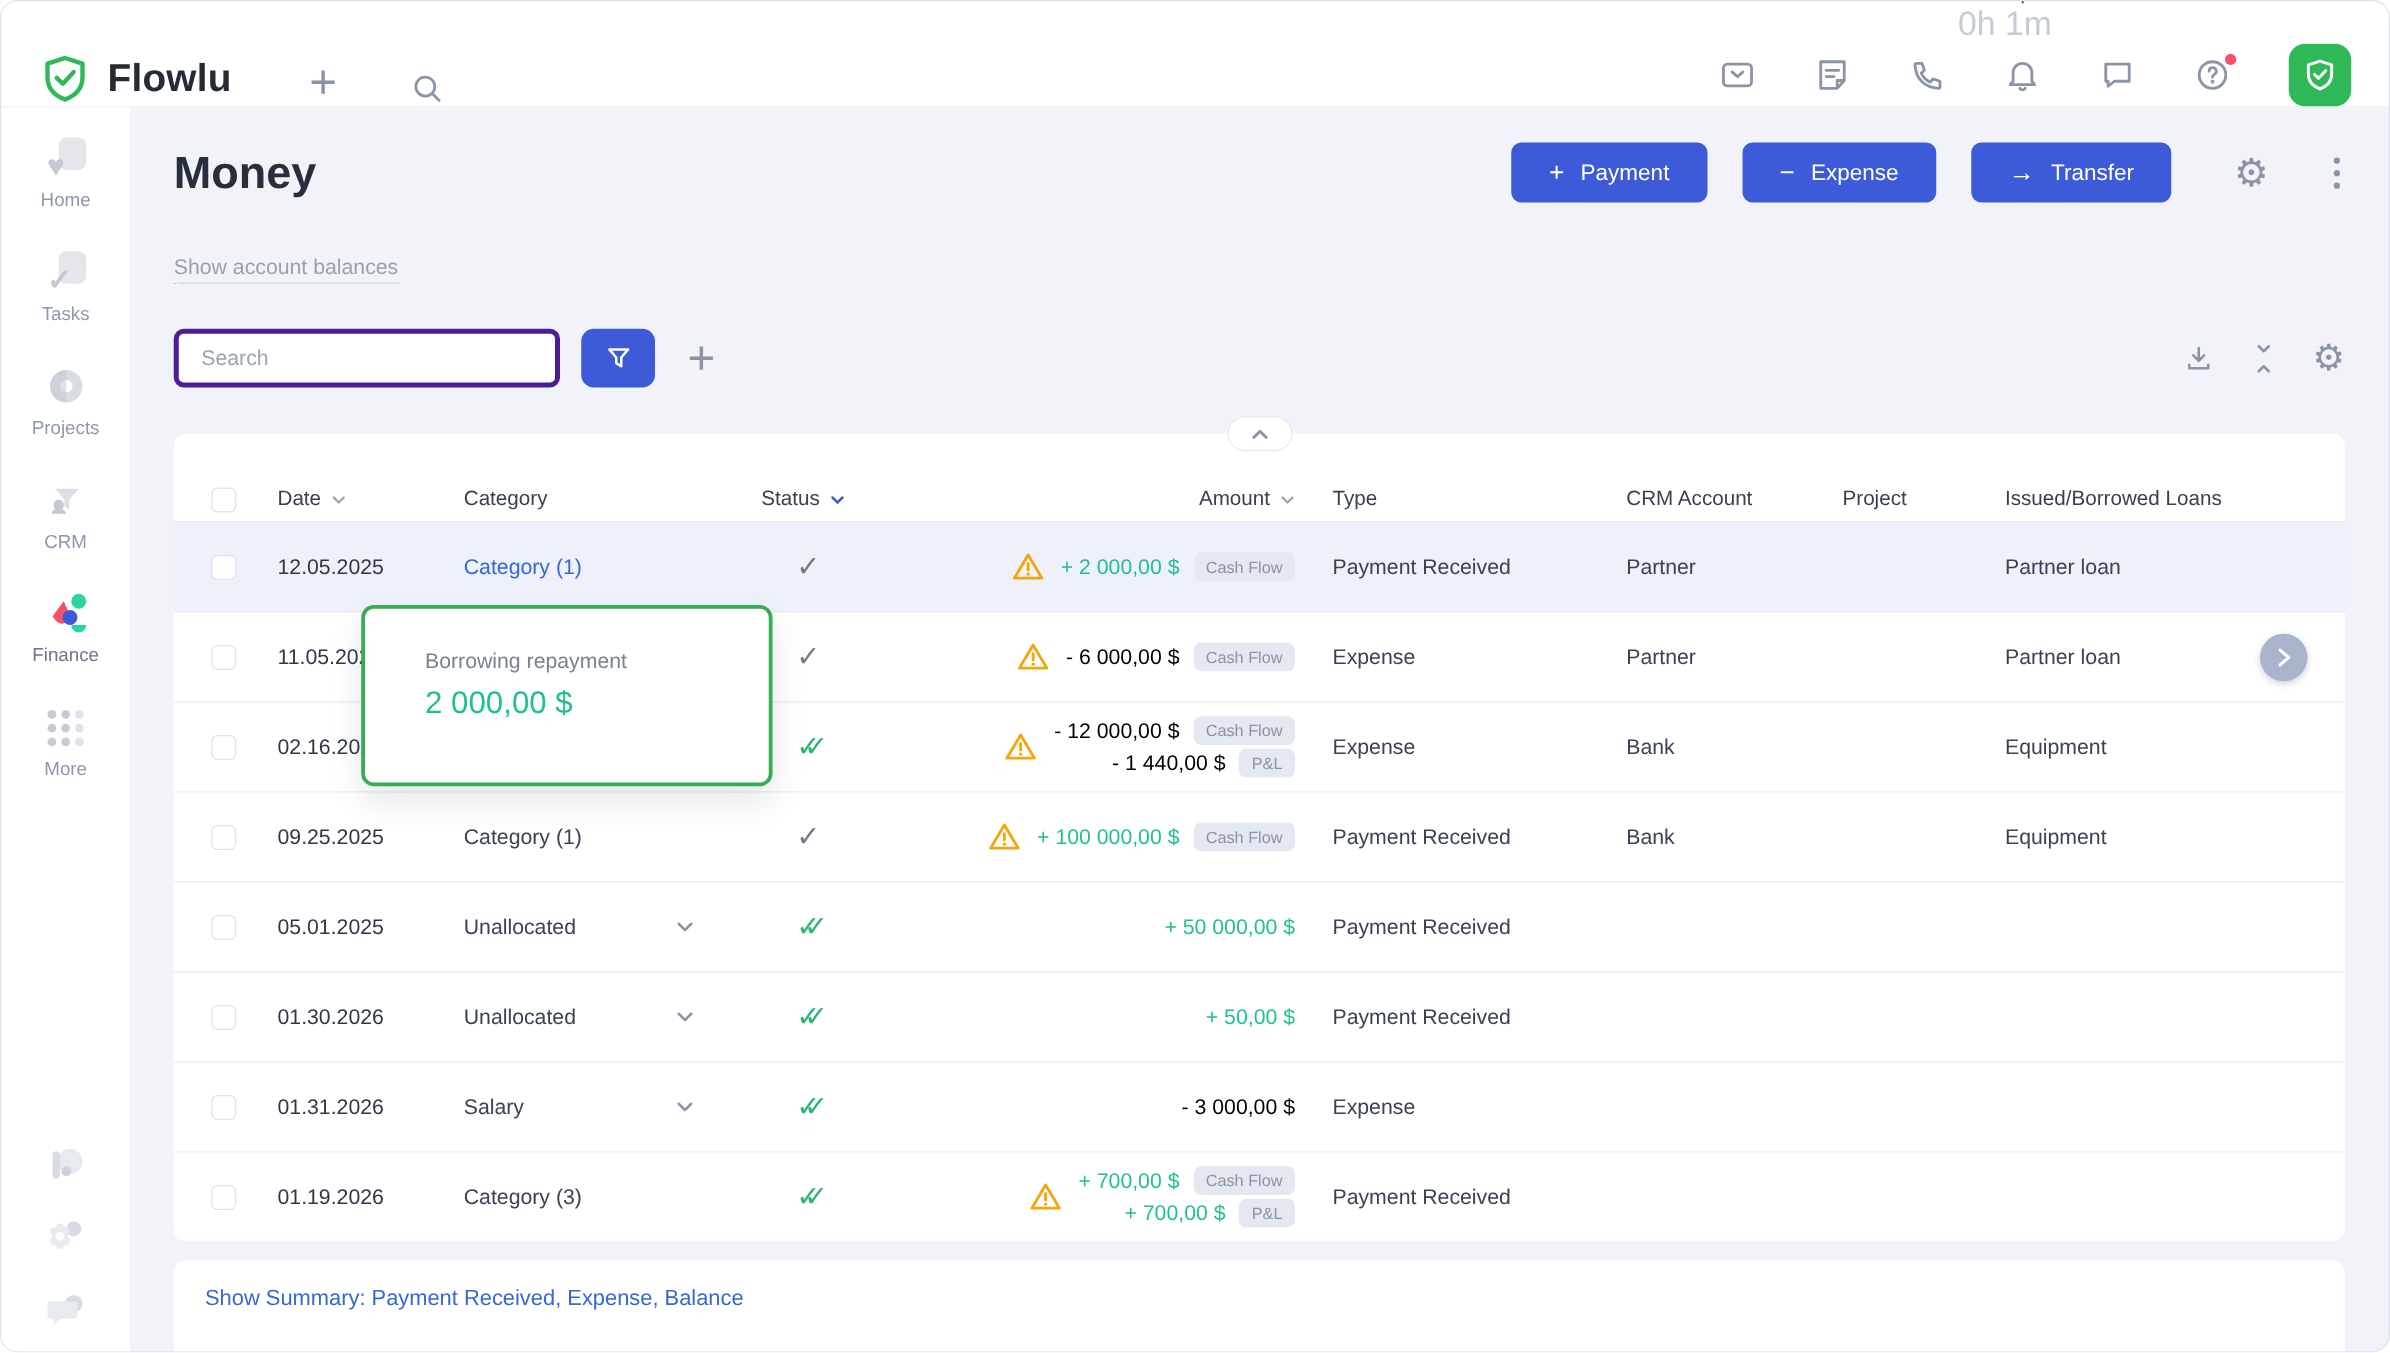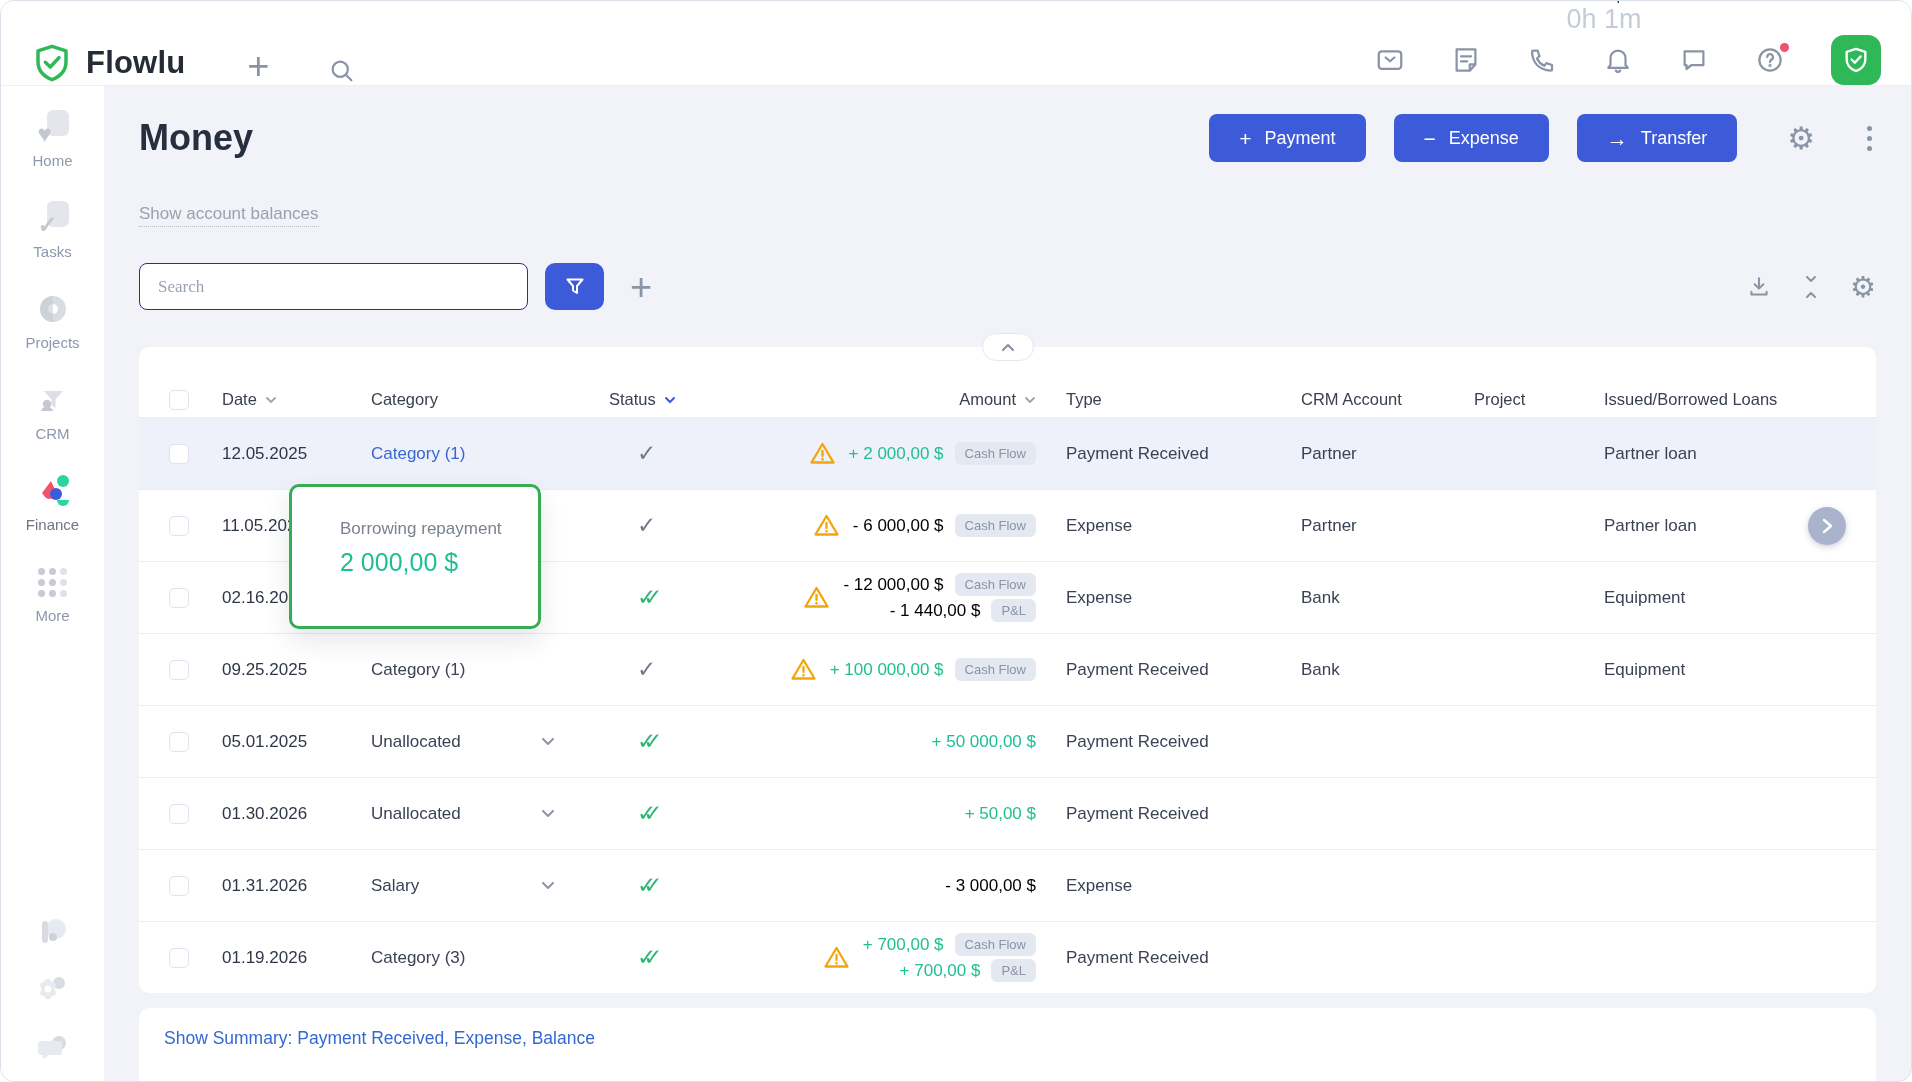--- a/index.html
+++ b/index.html
@@ -50,21 +50,21 @@
   .head-actions { margin-left:auto; display:flex; align-items:center; gap:28px; }
   .btn { height:48px; padding:0 30px; border:none; border-radius:8px; background:#3d5bd9; color:#fff; font-size:18px; font-family:inherit; display:flex; align-items:center; gap:13px; cursor:pointer; }
   .btn .bi { font-size:21px; line-height:1; }
   .head-gear { margin-left:22px; font-size:31px; color:#8a94a6; cursor:pointer; }
   .kebab { margin-left:20px; display:flex; flex-direction:column; gap:5px; cursor:pointer; padding:4px; }
   .kebab span { width:5px; height:5px; border-radius:50%; background:#8a94a6; }
 
   .show-balances { display:inline-block; margin-top:40px; font-size:17px; color:#98a1af; text-decoration:none; border-bottom:1.5px dotted #b9c0cb; padding-bottom:2px; cursor:pointer; }
 
   .toolbar { margin-top:36px; display:flex; align-items:center; }
-  .search-input { width:389px; height:47px; border:1px solid #4c1d95; border-radius:8px; padding:0 18px; font-size:17px; font-family:Liberation Serif, serif; color:#3a4254; background:#fff; outline:none; }
+  .search-input { width:309px; height:47px; border:4px solid #4c1d95; border-radius:8px; padding:0 18px; font-size:17px; font-family:Liberation Sans, sans-serif; color:#3a4254; background:#fff; outline:none; }
   .search-input::placeholder { color:#9aa3b2; }
   .filter-btn { width:59px; height:47px; margin-left:17px; border:none; border-radius:10px; background:#3d5bd9; display:flex; align-items:center; justify-content:center; cursor:pointer; }
   .add-filter { margin-left:26px; font-size:38px; font-weight:300; color:#8a94a6; line-height:1; cursor:pointer; }
   .toolbar-right { margin-left:auto; display:flex; align-items:center; gap:28px; color:#8a94a6; }
   .toolbar-right .tri { cursor:pointer; display:flex; }
   .tb-gear2 { font-size:29px; cursor:pointer; }
 
   
   .table-card { position:relative; margin-top:37px; background:#fff; border-radius:10px; width:1737px; }
   .collapse-pill { position:absolute; top:-14px; left:50%; transform:translateX(-50%); width:52px; height:28px; background:#fff; border:1px solid #e4e8f0; border-radius:14px; display:flex; align-items:center; justify-content:center; cursor:pointer; }
@@ -98,21 +98,21 @@
   .badge { margin-left:11px; background:#e4e8f1; color:#8a94a6; font-size:13px; padding:4px 10px; border-radius:6px; white-space:nowrap; }
   .cell.type { padding-left:22px; } .cell.crm { padding-left:22px; }
   .cell.project { padding-left:15px; } .cell.loans { padding-left:15px; }
   .row-next { position:absolute; right:30px; top:50%; transform:translateY(-50%); width:38px; height:38px; border:none; border-radius:50%; background:#aab3cc; display:flex; align-items:center; justify-content:center; cursor:pointer; box-shadow:0 2px 6px rgba(60,70,110,.25); }
 
   
   .footer-card { margin-top:15px; background:#fff; border-radius:10px; width:1737px; height:120px; padding:20px 25px; }
   .summary-link { font-size:17.5px; color:#3568d4; text-decoration:none; cursor:pointer; }
 
   
-  .tooltip { position:absolute; left:288px; top:483px; width:252px; height:145px; background:#fff; border:3px solid #36ad53; border-radius:10px; box-shadow:0 12px 26px rgba(40,60,90,.12); padding:32px 20px 0 48px; z-index:50; }
+  .tooltip { position:absolute; left:288px; top:483px; width:329px; height:145px; background:#fff; border:3px solid #36ad53; border-radius:10px; box-shadow:0 12px 26px rgba(40,60,90,.12); padding:32px 20px 0 48px; z-index:50; }
   .tt-title { font-size:17px; color:#7a8290; }
   .tt-value { margin-top:9px; font-size:25px; color:#1fbf92; }
 </style>
 </head>
 <body>
 
 <div class="app">
 
   <header class="topbar">
     <div class="logo">

